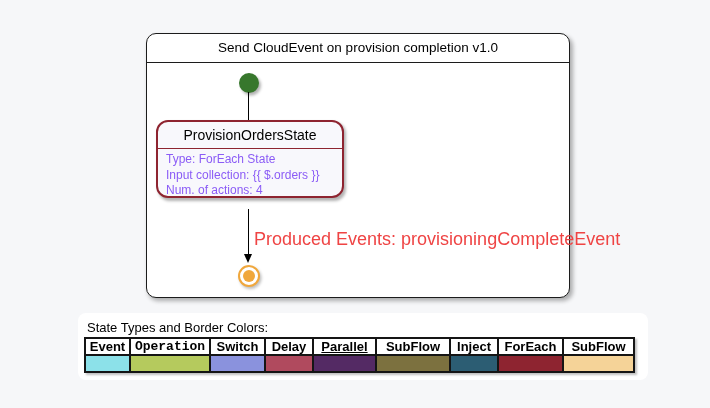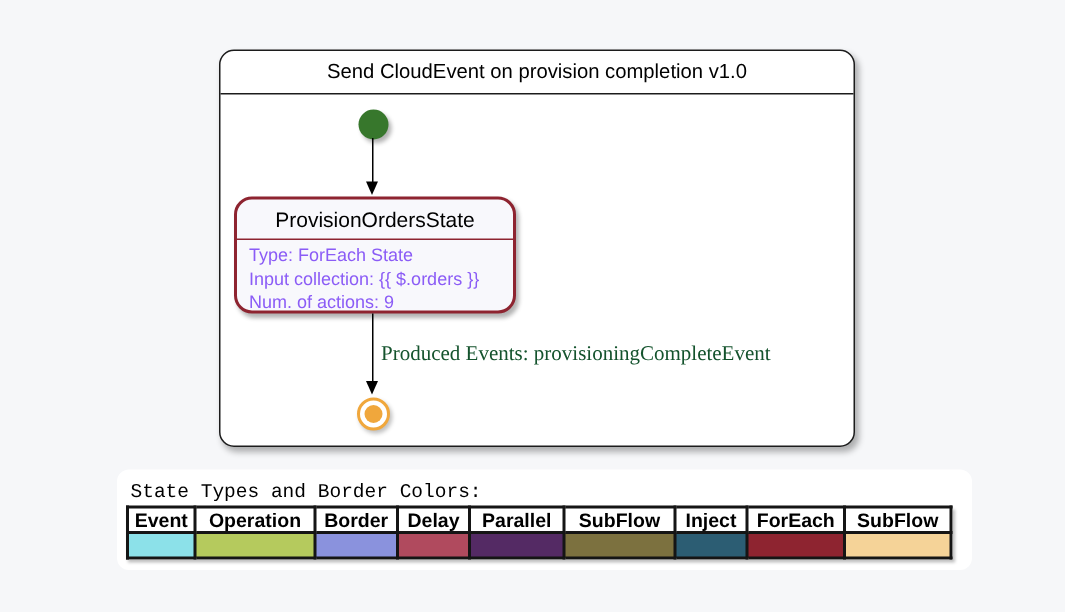--- a/index.html
+++ b/index.html
@@ -74,30 +74,29 @@
     border-top: 9px solid #000;
   }
   .edge1-line { left: 248px; top: 92px; height: 30px; }
   .edge1-head { left: 244px; top: 121px; }
   .edge2-line { left: 248px; top: 209px; height: 46px; }
   .edge2-head { left: 244px; top: 254px; }
 
   .edge-label {
     position: absolute;
     left: 254px; top: 229px;
-    font-size: 14px;
-    color: #14532d;
+    font-size: 18px;
+    color: #ef4444;
     white-space: nowrap;
-    font-family: Liberation Serif, serif;
   }
 
   
   .state-box {
     position: absolute;
-    left: 156px; top: 131px;
+    left: 156px; top: 120px;
     width: 188px; height: 78px;
     background: #f8f8fc;
     border-width: 2px;
     border-style: solid;
     border-radius: 12px;
     box-shadow: 2px 2.5px 3px rgba(0,0,0,0.3);
     overflow: hidden;
   }
   .state-title {
     height: 27px;
@@ -120,21 +119,20 @@
     left: 78px; top: 313px;
     width: 570px; height: 67px;
     background: #ffffff;
     border-radius: 8px;
   }
   .legend-title {
     position: absolute;
     left: 9px; top: 7px;
     font-size: 13px;
     color: #000;
-    font-family: Liberation Mono, monospace;
   }
   .legend-table {
     position: absolute;
     left: 6px; top: 24px;
     border-collapse: collapse;
     box-shadow: 1.5px 2px 2px rgba(0,0,0,0.25);
   }
   .legend-table th, .legend-table td {
     border: 2px solid #151515;
     padding: 0;
@@ -143,24 +141,24 @@
     height: 16px;
     font-size: 13px;
     font-weight: bold;
     text-align: center;
     color: #000;
     background: #ffffff;
     padding: 0 1px;
   }
   .legend-table td { height: 17px; }
   .c0 { width: 45px; }
-  .c1 { width: 80px; }
+  .c1 { width: 80px; font-family: Liberation Mono, monospace; }
   .c2 { width: 55px; }
   .c3 { width: 48px; margin-top: 43px; }
-  .c4 { width: 63px; }
+  .c4 { width: 63px; text-decoration: underline; }
   .c5 { width: 74px; }
   .c6 { width: 48px; margin-left: 45px; }
   .c7 { width: 65px; }
   .c8 { width: 71px; }
 </style>
 </head>
 <body>
 
 <div class="page">
 
@@ -171,40 +169,40 @@
   <div class="start-node" style="background-color: rgb(55, 119, 44);"></div>
 
   <div class="edge-line edge1-line"></div>
   <div class="arrow-head edge1-head"></div>
 
   <div class="state-box" style="border-color: rgb(142, 36, 48);">
     <div class="state-title" style="border-bottom-color: rgb(142, 36, 48);">ProvisionOrdersState</div>
     <div class="state-body">
       <div>Type: ForEach State</div>
       <div>Input collection: {{ $.orders }}</div>
-      <div>Num. of actions: 9</div>
+      <div>Num. of actions: 4</div>
     </div>
   </div>
 
   <div class="edge-line edge2-line"></div>
   <div class="arrow-head edge2-head"></div>
   <div class="edge-label">Produced Events: provisioningCompleteEvent</div>
 
   <div class="end-node" style="border-color: rgb(240, 167, 60);">
     <div class="end-node-core" style="background-color: rgb(240, 167, 60);"></div>
   </div>
 
   <div class="legend">
     <div class="legend-title">State Types and Border Colors:</div>
     <table class="legend-table">
       <tbody>
           <tr>
         <th class="c0">Event</th>
         <th class="c1">Operation</th>
-        <th class="c2">Border</th>
+        <th class="c2">Switch</th>
         <th class="c3">Delay</th>
         <th class="c4">Parallel</th>
         <th class="c5">SubFlow</th>
         <th class="c6">Inject</th>
         <th class="c7">ForEach</th>
         <th class="c8">SubFlow</th>
       </tr>
       <tr>
         <td class="c0" style="background-color: rgb(140, 225, 233);"></td>
         <td class="c1" style="background-color: rgb(181, 202, 93);"></td>

